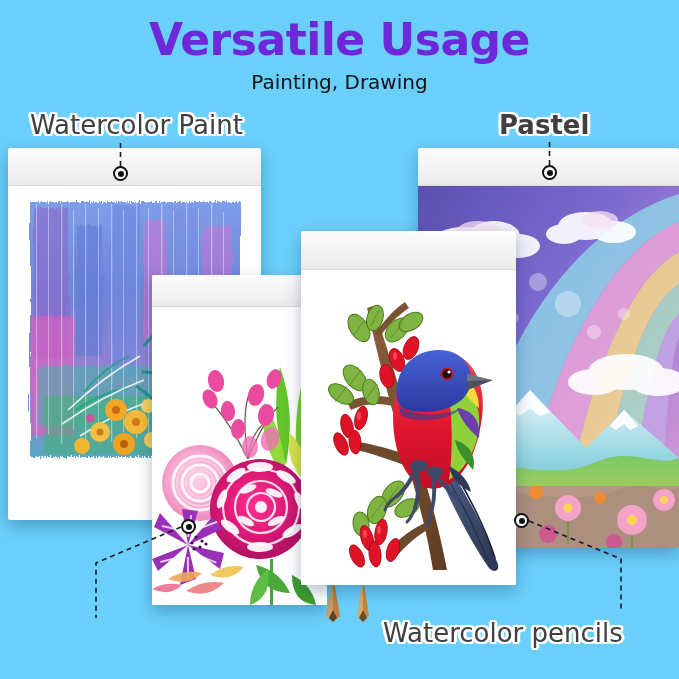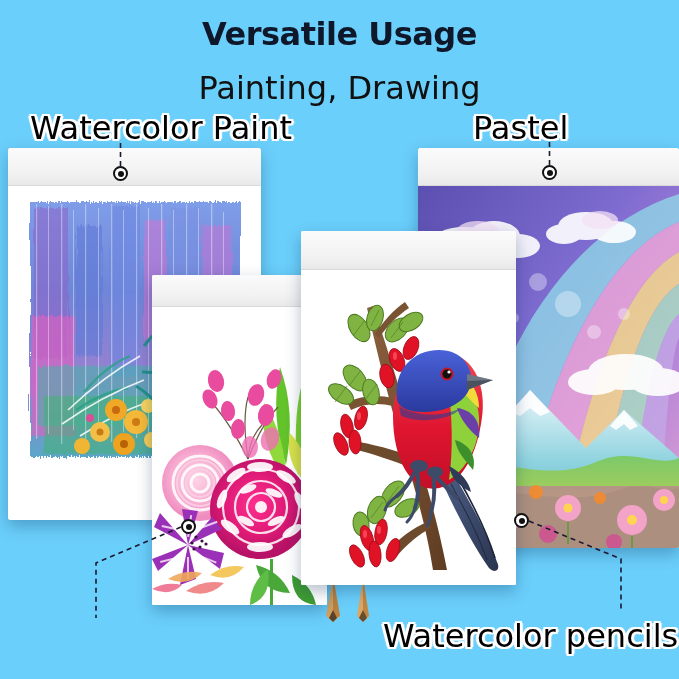--- a/index.html
+++ b/index.html
@@ -2,40 +2,40 @@
 <html><head>
 <meta charset="utf-8">
 <style>
   html,body{margin:0;padding:0;}
   body{width:679px;height:679px;overflow:hidden;font-family:"DejaVu Sans",sans-serif;}
   #stage{position:relative;width:679px;height:679px;background:#6bcffb;overflow:hidden;}
 
   
   .title{
     position:absolute;left:0;top:18px;width:679px;text-align:center;
-    font-family:"DejaVu Sans",sans-serif;font-weight:bold;font-size:32px;
-    color:#0f172a;letter-spacing:-.5px;line-height:1;
+    font-family:"DejaVu Sans",sans-serif;font-weight:bold;font-size:44px;
+    color:#6d28d9;letter-spacing:-.5px;line-height:1;
   }
   .subtitle{
     position:absolute;left:0;top:72px;width:679px;text-align:center;
-    font-family:"DejaVu Sans",sans-serif;font-weight:400;font-size:32px;
+    font-family:"DejaVu Sans",sans-serif;font-weight:400;font-size:20px;
     color:#111;line-height:1;
   }
 
   
   .callout{
     position:absolute;font-family:"DejaVu Sans",sans-serif;font-weight:400;
-    font-size:32px;color:#000000;white-space:nowrap;line-height:1;
+    font-size:26px;color:#404040;white-space:nowrap;line-height:1;
     text-shadow:
       -2px -2px 0 #ffffff, 2px -2px 0 #ffffff,-2px 2px 0 #ffffff, 2px 2px 0 #ffffff,
       -2px 0 0 #ffffff, 2px 0 0 #ffffff, 0 -2px 0 #ffffff, 0 2px 0 #ffffff,
       -3px 0 1px #ffffff, 3px 0 1px #ffffff;
   }
   #lbl-wc-paint{left:30px;top:112px;}
-  #lbl-pastel{left:473px;top:112px;}
+  #lbl-pastel{left:499px;top:112px;font-weight:bold;}
   #lbl-watercolor{left:30px;top:625px;}
   #lbl-wc-pencils{left:383px;top:620px;}
 
   
   .marker{position:absolute;width:15px;height:15px;border-radius:50%;
           background:#fff;border:2px solid #111;box-sizing:border-box;z-index:60;}
   .marker::after{content:"";position:absolute;left:50%;top:50%;width:6px;height:6px;
           margin:-3px 0 0 -3px;border-radius:50%;background:#111;}
   #mk-wc-paint{left:113px;top:166px;}
   #mk-pastel{left:542px;top:165px;}

